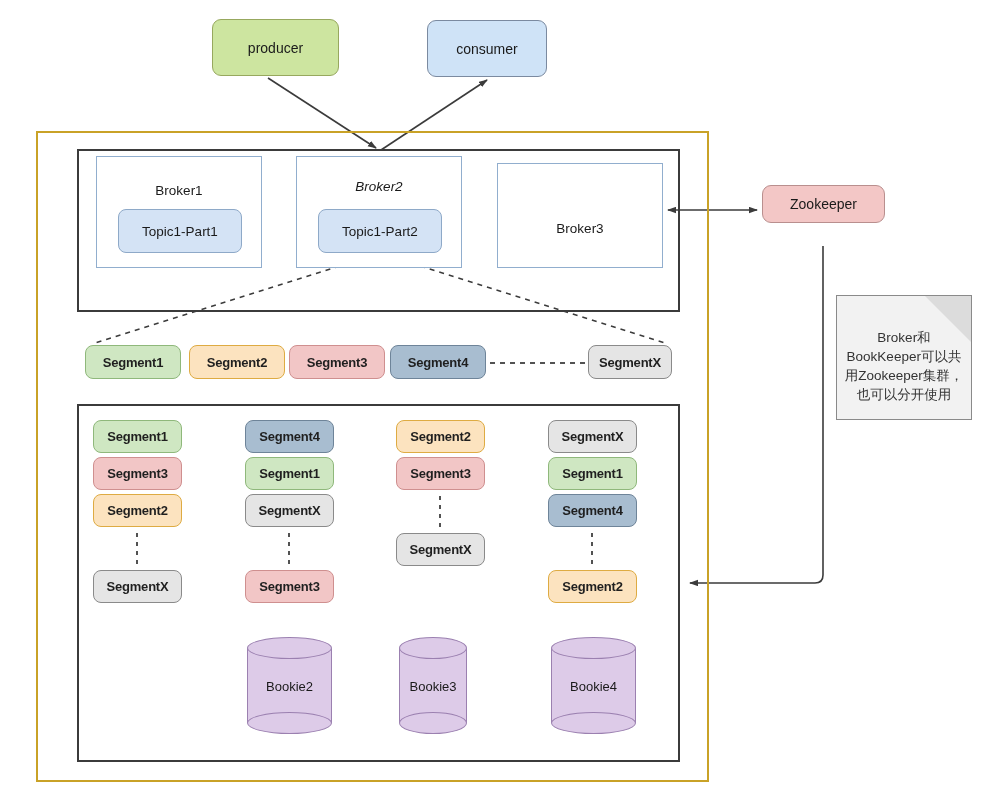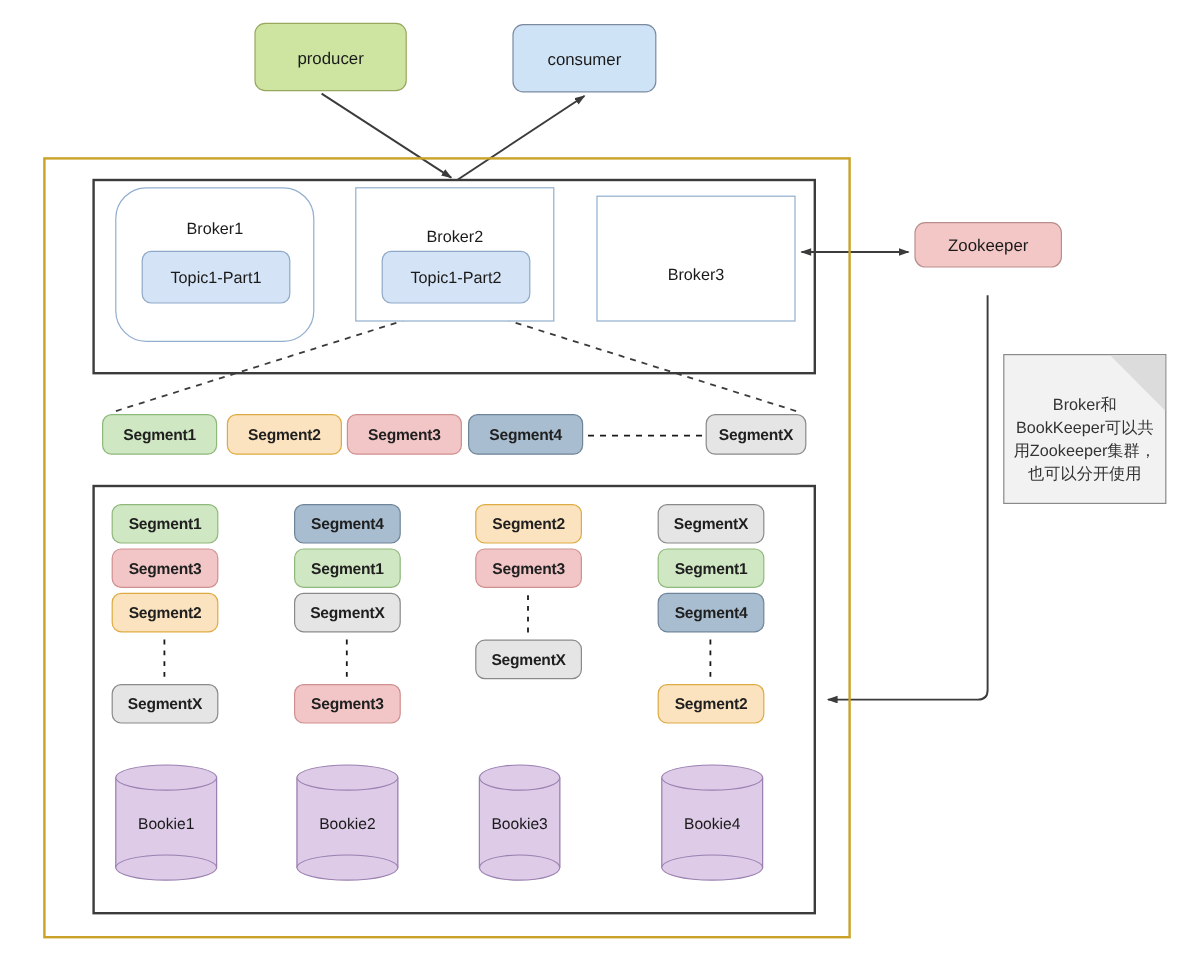--- a/index.html
+++ b/index.html
@@ -223,27 +223,27 @@
   </div>
 
   <div class="node rnode consumer" style="left:427px; top:20px; width:120px; height:57px;">
     <span>consumer</span>
   </div>
 
   <div class="outer-frame" style="left:36px; top:131px; width:673px; height:651px;"></div>
 
   <div class="container-box" style="left:77px; top:149px; width:603px; height:163px;"></div>
 
-  <div class="broker-box" style="left:96px; top:156px; width:166px; height:129px;border-radius:26px;">
+  <div class="broker-box" style="left:96px; top:156px; width:166px; height:112px;">
     <div class="broker-label" style="top:26px;">Broker1</div>
     <div class="topic-box" style="left:21px; top:52px; width:124px; height:44px;">Topic1-Part1</div>
   </div>
 
   <div class="broker-box" style="left:296px; top:156px; width:166px; height:112px;">
-    <div class="broker-label" style="top:33px;">Broker2</div>
+    <div class="broker-label" style="top:22px;font-style:italic;">Broker2</div>
     <div class="topic-box" style="left:21px; top:52px; width:124px; height:44px;">Topic1-Part2</div>
   </div>
 
   <div class="broker-box" style="left:497px; top:163px; width:166px; height:105px;">
     <div class="broker-label" style="top:21px;margin-top:36px;">Broker3</div>
   </div>
 
   <div class="node rnode zookeeper" style="left:762px; top:185px; width:123px; height:38px;">
     <span>Zookeeper</span>
   </div>
@@ -273,26 +273,20 @@
 
   <div class="seg seg-orange" style="left:396px; top:420px; width:89px; height:33px;">Segment2</div>
   <div class="seg seg-red" style="left:396px; top:457px; width:89px; height:33px;">Segment3</div>
   <div class="seg seg-grey" style="left:396px; top:533px; width:89px; height:33px;">SegmentX</div>
 
   <div class="seg seg-grey" style="left:548px; top:420px; width:89px; height:33px;">SegmentX</div>
   <div class="seg seg-green" style="left:548px; top:457px; width:89px; height:33px;">Segment1</div>
   <div class="seg seg-blue" style="left:548px; top:494px; width:89px; height:33px;">Segment4</div>
   <div class="seg seg-orange" style="left:548px; top:570px; width:89px; height:33px;">Segment2</div>
 
-  <div class="cyl" style="left:96px; top:637px; width:85px; height:97px;">
-    <div class="body"></div>
-    <div class="bottom"></div>
-    <div class="top"></div>
-    <div class="cyl-label">Bookie1</div>
-  </div>
 
   <div class="cyl" style="left:247px; top:637px; width:85px; height:97px;">
     <div class="body"></div>
     <div class="bottom"></div>
     <div class="top"></div>
     <div class="cyl-label">Bookie2</div>
   </div>
 
   <div class="cyl" style="left:399px; top:637px; width:68px; height:97px;">
     <div class="body"></div>

